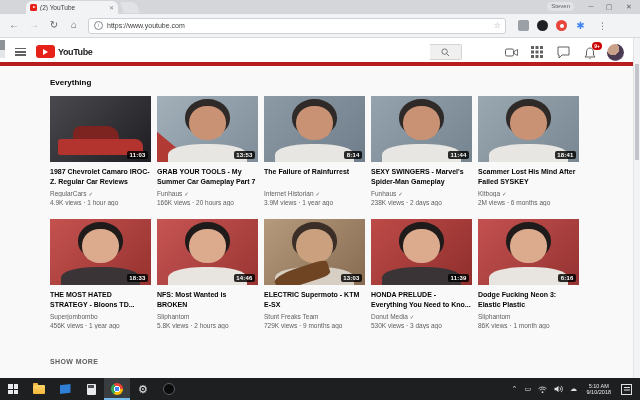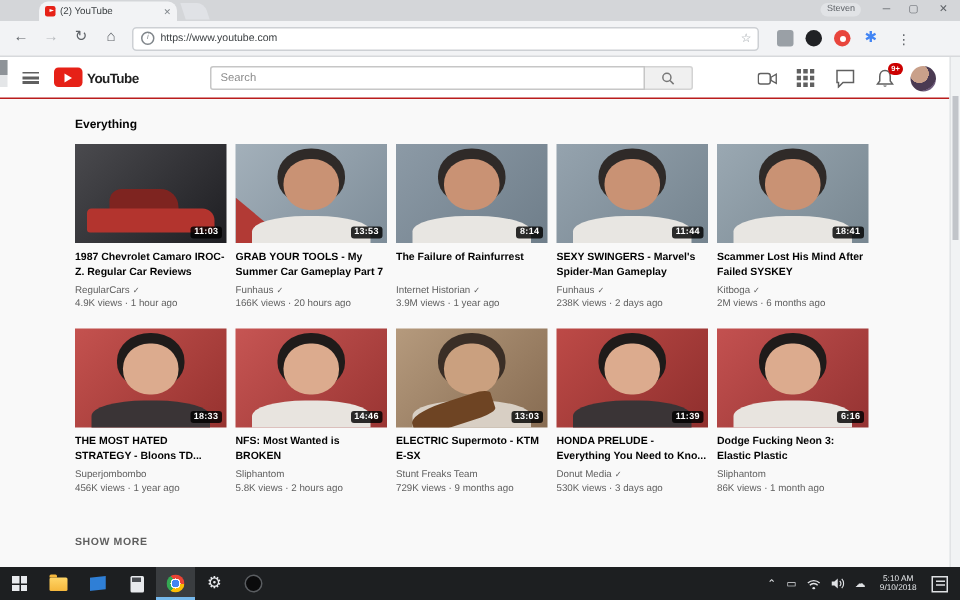--- a/index.html
+++ b/index.html
@@ -37,21 +37,21 @@
   .ext{position:absolute;top:6px;width:11px;height:11px;}
   .ext1{left:518px;background:#9aa0a6;border-radius:2px;}
   .ext2{left:537px;background:#202124;border-radius:50%;}
   .ext3{left:556px;background:#e8453c;border-radius:50%;}
   .ext3::after{content:"";position:absolute;left:3.5px;top:3.5px;width:4px;height:4px;background:#fff;border-radius:50%;}
   .ext4{left:575px;color:#4285f4;font-size:10px;line-height:11px;text-align:center;}
   .menu-ic{position:absolute;left:598px;top:4px;font-size:9px;color:#5f6368;line-height:16px;}
   
   .page{position:absolute;left:0;top:38px;width:640px;height:340px;background:#f9f9f9;overflow:hidden;}
   .yt-header{position:absolute;left:0;top:0;width:633px;height:28px;background:#fff;
-    border-bottom:1px solid #b91c1c;box-sizing:border-box;}
+    border-bottom:4px solid #b91c1c;box-sizing:border-box;}
   .hamburger{position:absolute;left:15px;top:10px;width:11px;height:8px;}
   .hamburger span{display:block;height:1.4px;background:#606060;margin-bottom:1.8px;}
   .yt-logo{position:absolute;left:36px;top:7px;display:flex;align-items:center;}
   .yt-badge{width:19px;height:13px;background:#e62117;border-radius:3px;position:relative;}
   .yt-badge::after{content:"";position:absolute;left:7px;top:3.5px;border-left:5px solid #fff;
     border-top:3px solid transparent;border-bottom:3px solid transparent;}
   .yt-word{font-size:9px;font-weight:700;color:#212121;letter-spacing:-0.4px;margin-left:3px;}
   .searchbox{position:absolute;left:140px;top:6px;width:290px;height:16px;background:#fff;
     border:1px solid #c6c6c6;border-radius:2px 0 0 2px;box-sizing:border-box;
     font-size:7.5px;color:#8a8a8a;line-height:14px;padding-left:6px;}
@@ -159,21 +159,20 @@
     <div class="yt-header">
       <div class="hamburger">
           <span></span>
           <span></span>
           <span></span>
         </div>
       <div class="yt-logo">
         <span class="yt-badge"></span>
         <span class="yt-word">YouTube</span>
       </div>
-      <div class="searchbox">Search</div>
       <div class="searchbtn">
         <svg width="9" height="9" viewBox="0 0 10 10">
             <circle cx="4" cy="4" r="3" fill="none" stroke="#777" stroke-width="1.1"></circle>
             <line x1="6.3" y1="6.3" x2="9" y2="9" stroke="#777" stroke-width="1.1"></line>
           </svg>
       </div>
       <div class="hdr-ic" style="left:505px">
         <svg width="13" height="13" viewBox="0 0 13 13">
             <rect x="0.5" y="3" width="8" height="7" rx="1.5" fill="none" stroke="#606060"></rect>
             <path d="M9 5.5 L12.5 3.5 V9.5 L9 7.5 Z" fill="none" stroke="#606060" stroke-width="0.9"></path>

